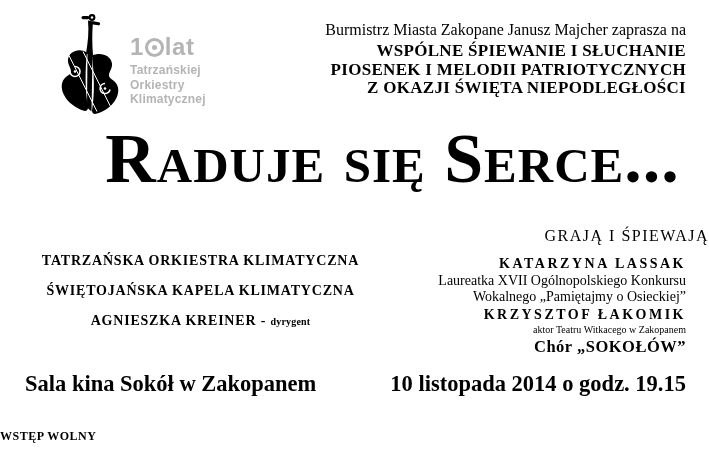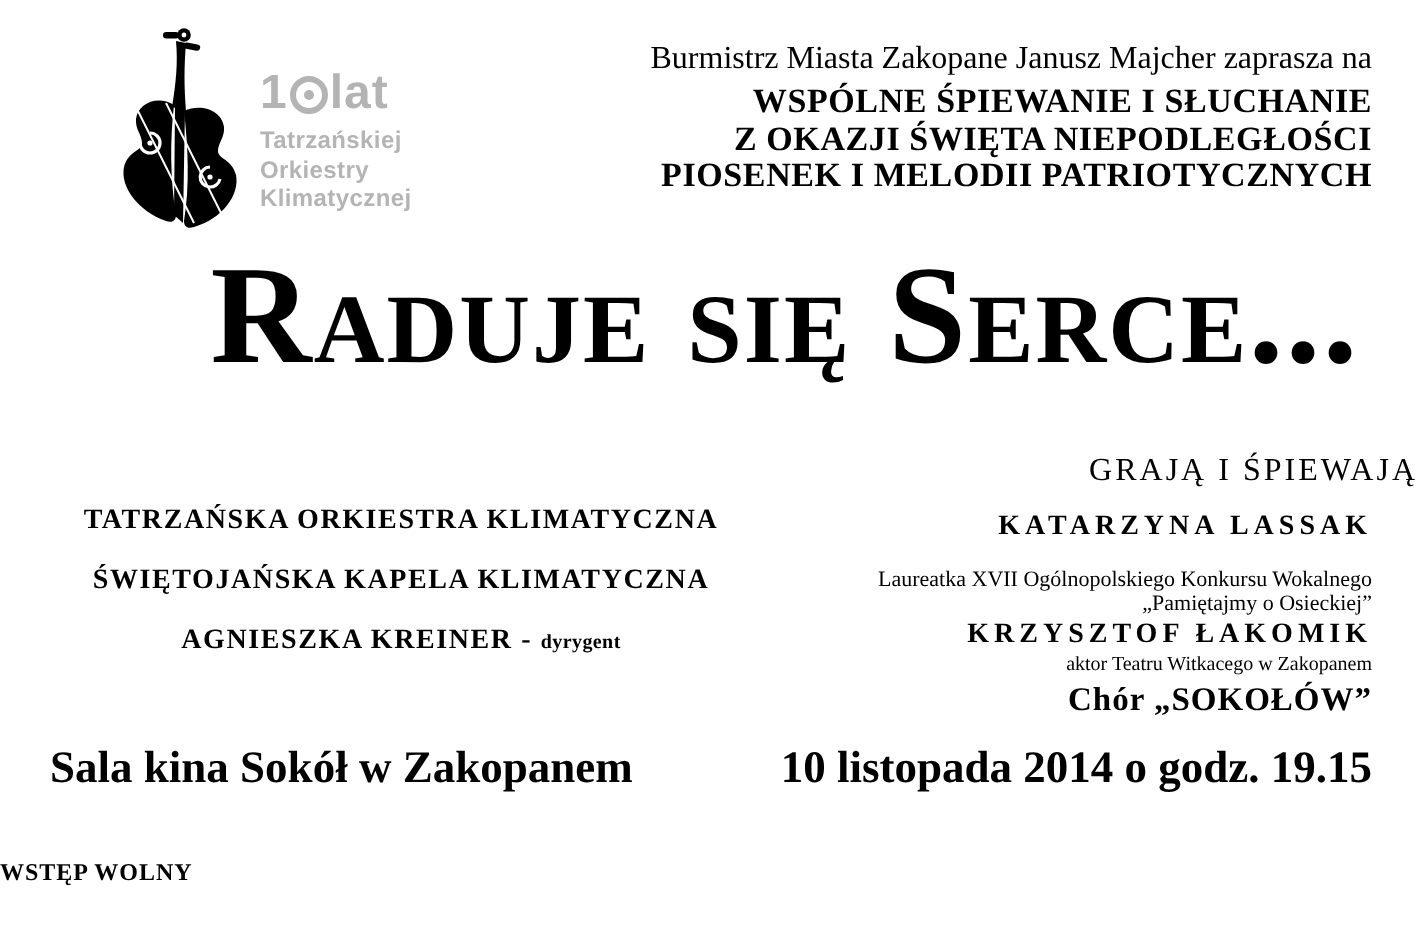--- a/index.html
+++ b/index.html
@@ -37,21 +37,21 @@
          text-align:right;font-size:16px;font-weight:400;
          letter-spacing:1.5px;}
 
   
   .col-left{position:absolute;top:253px;left:18px;width:365px;text-align:center;}
   .perf{font-size:14px;font-weight:700;letter-spacing:.8px;margin-bottom:14px;}
   .role{font-size:10px;letter-spacing:.2px;}
 
   .col-right{position:absolute;top:256px;left:388px;width:298px;text-align:right;}
   .name{font-size:14px;font-weight:700;letter-spacing:2.5px;}
-  .desc-sm{font-size:11px;margin:12px 0 2px;}
+  .desc-sm{font-size:14px;margin:1px 0 2px;}
   .desc-md{font-size:10px;margin:1px 0 1px;}
   .choir{font-size:16.5px;font-weight:700;letter-spacing:.5px;margin-top:2px;}
 
   
   .event-row{position:absolute;top:371px;left:25px;right:23px;display:flex;
              justify-content:space-between;font-weight:700;font-size:22.5px;}
 
   
   .admission{position:absolute;top:429px;left:0;width:100%;
              font-weight:700;font-size:12px;letter-spacing:.5px;}
@@ -92,22 +92,22 @@
         <div>Tatrzańskiej</div>
         <div>Orkiestry</div>
         <div>Klimatycznej</div>
       </div>
     </div>
   </div>
 
   <div class="invite">
     <div class="invite-line1">Burmistrz Miasta Zakopane Janusz Majcher zaprasza na</div>
     <div class="invite-bold">WSPÓLNE ŚPIEWANIE I SŁUCHANIE</div>
+    <div class="invite-bold">PIOSENEK I MELODII PATRIOTYCZNYCH</div>
     <div class="invite-bold">Z OKAZJI ŚWIĘTA NIEPODLEGŁOŚCI</div>
-    <div class="invite-bold">PIOSENEK I MELODII PATRIOTYCZNYCH</div>
   </div>
 
   <h1 class="title">Raduje się Serce...</h1>
 
   <div class="section-heading">GRAJĄ I ŚPIEWAJĄ</div>
 
   <div class="col-left">
     <div class="perf">TATRZAŃSKA ORKIESTRA KLIMATYCZNA</div>
     <div class="perf">ŚWIĘTOJAŃSKA KAPELA KLIMATYCZNA</div>
     <div class="perf">

